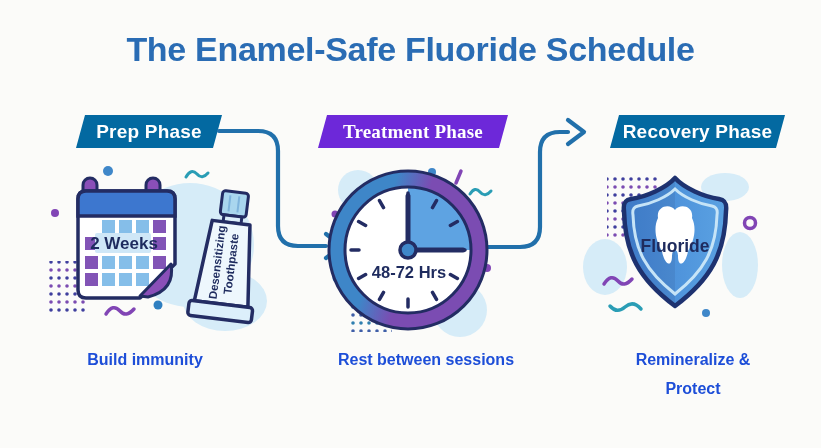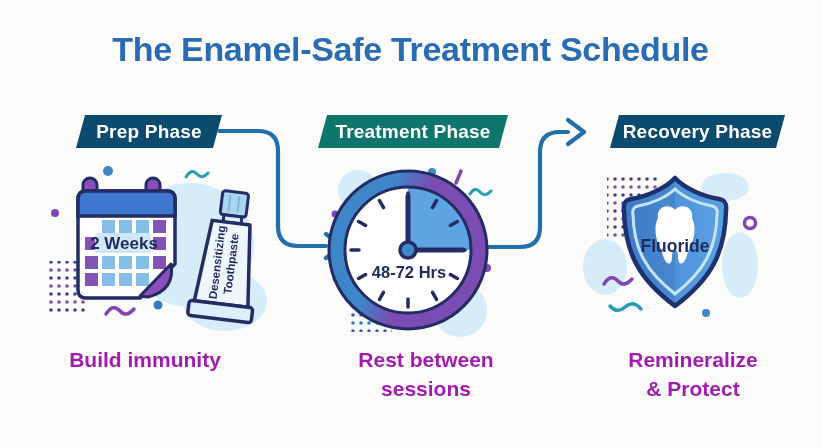--- a/index.html
+++ b/index.html
@@ -14,46 +14,46 @@
     position:absolute;left:0;top:30px;width:821px;
     text-align:center;font-size:34px;font-weight:700;
     color:#2a6cb4;letter-spacing:-0.3px;
   }
   .badge{
     position:absolute;top:115px;height:33px;
     color:#ffffff;font-size:19px;font-weight:700;
     line-height:33px;text-align:center;letter-spacing:0.2px;
     clip-path:polygon(9px 0, 100% 0, calc(100% - 9px) 100%, 0% 100%);
   }
-  .badge.purple{background:#0c4a6e;}
-  .badge.blue{background:#0f766e;}
+  .badge.purple{background:#0369a1;}
+  .badge.blue{background:#6d28d9;font-family:Liberation Serif, serif;}
   #badge-prep{left:76px;width:146px;}
   #badge-treatment{left:318px;width:190px;}
   #badge-recovery{left:610px;width:175px;}
   .caption{
     position:absolute;top:345px;
-    font-size:21px;font-weight:600;color:#a21caf;
+    font-size:16px;font-weight:600;color:#1d4ed8;
     text-align:center;line-height:29px;
   }
   #caption-1{left:38px;width:214px;}
   #caption-2{left:320px;width:212px;}
   #caption-3{left:618px;width:150px;}
   svg{position:absolute;display:block;}
   #connector-layer{left:0;top:0;}
   #icon-prep{left:40px;top:163px;}
   #icon-treatment{left:310px;top:160px;}
   #icon-recovery{left:580px;top:160px;}
   svg text{font-family:"Liberation Sans", sans-serif;font-weight:700;fill:#1e2b5e;}
 </style>
 </head>
 <body>
 
 <div class="canvas">
 
-  <div class="title">The Enamel-Safe Treatment Schedule</div>
+  <div class="title">The Enamel-Safe Fluoride Schedule</div>
 
   <div class="badge purple" id="badge-prep">
     <span>Prep Phase</span>
   </div>
   <div class="badge blue" id="badge-treatment">
     <span>Treatment Phase</span>
   </div>
   <div class="badge purple" id="badge-recovery">
     <span>Recovery Phase</span>
   </div>

